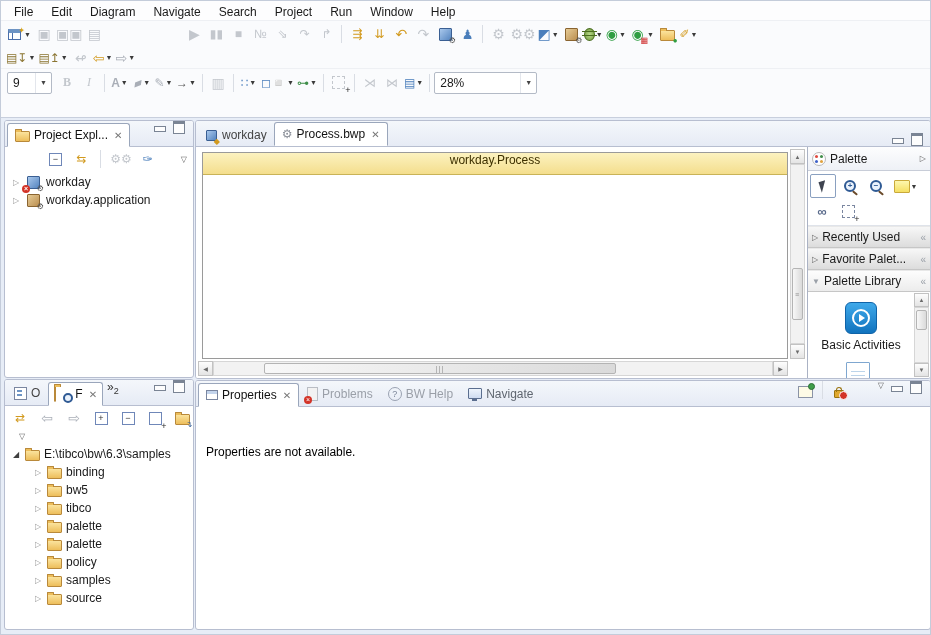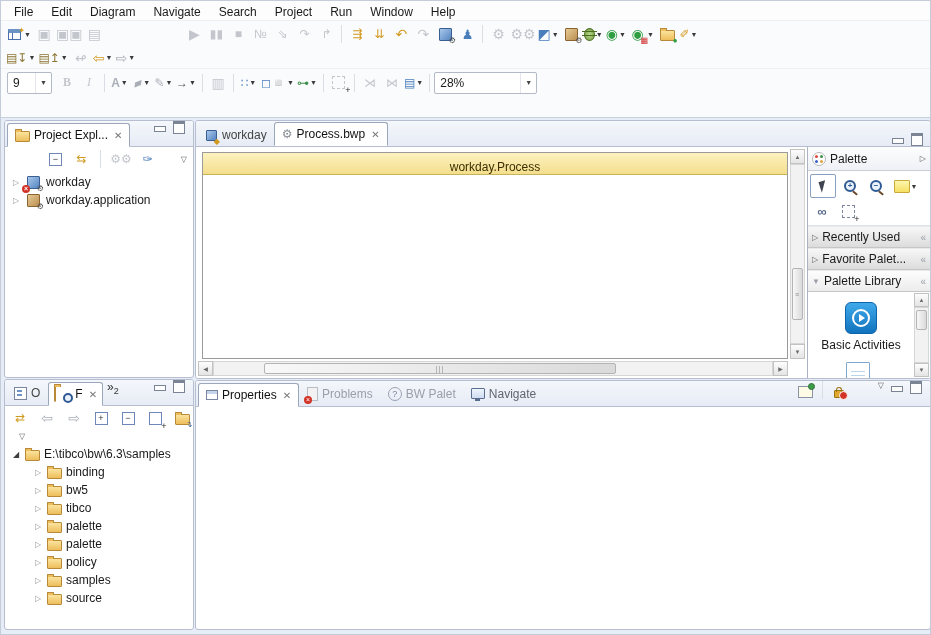--- a/index.html
+++ b/index.html
@@ -72,21 +72,21 @@
   
   .tree{padding:2px 0}
   .trow{display:flex;align-items:center;height:18px;gap:4px;white-space:nowrap}
   .tw{color:#9a9a9a;font-size:8px;width:10px;text-align:center;flex:none}
   .tw.open{color:#3f3f3f}
   
   .etabs{display:flex;align-items:flex-end;height:25px;background:linear-gradient(#f4f7fb,#e6ebf5);border-bottom:1px solid #b7bed0;padding:0 1px}
   .canvas-wrap{position:relative;flex:1;background:#fff}
   .canvas{position:absolute;left:6px;top:5px;right:19px;bottom:19px;border:1px solid #9a9a9a;background:#fff;display:flex;flex-direction:column}
   .canvas-hdr{height:21px;background:linear-gradient(#fcf2c0,#f4de8d);border-bottom:1px solid #c9b357;
-              display:flex;align-items:flex-end;justify-content:center;color:#3d3000}
+              display:flex;align-items:flex-start;justify-content:center;color:#3d3000}
   
   .sb{background:#f2f2f2;border:1px solid #d6d6d6;box-sizing:border-box}
   .sb-btn{background:linear-gradient(#fdfdfd,#e4e4e4);border:1px solid #c2c2c2;display:flex;align-items:center;justify-content:center;
           font-size:6px;color:#6a6a6a;box-sizing:border-box}
   .sb-thumb{background:linear-gradient(90deg,#f8f8f8,#dadada);border:1px solid #b4b4b4;border-radius:2px;
             display:flex;align-items:center;justify-content:center;font-size:7px;color:#909090;letter-spacing:1px;box-sizing:border-box}
   .vscroll{position:absolute;top:2px;right:2px;bottom:19px;width:15px;display:flex;flex-direction:column}
   .hscroll{position:absolute;left:2px;right:19px;bottom:2px;height:15px;display:flex}
   
   .palette{width:122px;border-left:1px solid #aab2c4;display:flex;flex-direction:column;background:#fff;flex:none}
@@ -607,36 +607,37 @@
         <span class="tableic"></span>
         <span>Properties</span>
         <span class="close">✕</span>
       </span>
       <span class="vtab" style="color:#9a9fa8">
         <span class="probdoc"></span>
         <span>Problems</span>
       </span>
       <span class="vtab" style="color:#9a9fa8">
         <span class="helpic">?</span>
-        <span>BW Palet</span>
+        <span>BW Help</span>
       </span>
       <span class="vtab" style="color:#5f6670">
         <span class="monitor"></span>
         <span>Navigate</span>
       </span>
       <span class="spacer"></span>
       <span class="tbtn">
           <span class="pinwin"></span>
         </span>
       <span class="sep"></span>
       <span class="tbtn">
           <span class="lock"></span>
         </span>
       <span style="width:26px"></span>
       <span class="chev">▽</span>
       <span class="mmbtns">
         <span class="btn-min"></span>
         <span class="btn-max"></span>
       </span>
     </div>
+    <div class="msg">Properties are not available.</div>
   </div>
 
 </div>
 
 </body></html>

